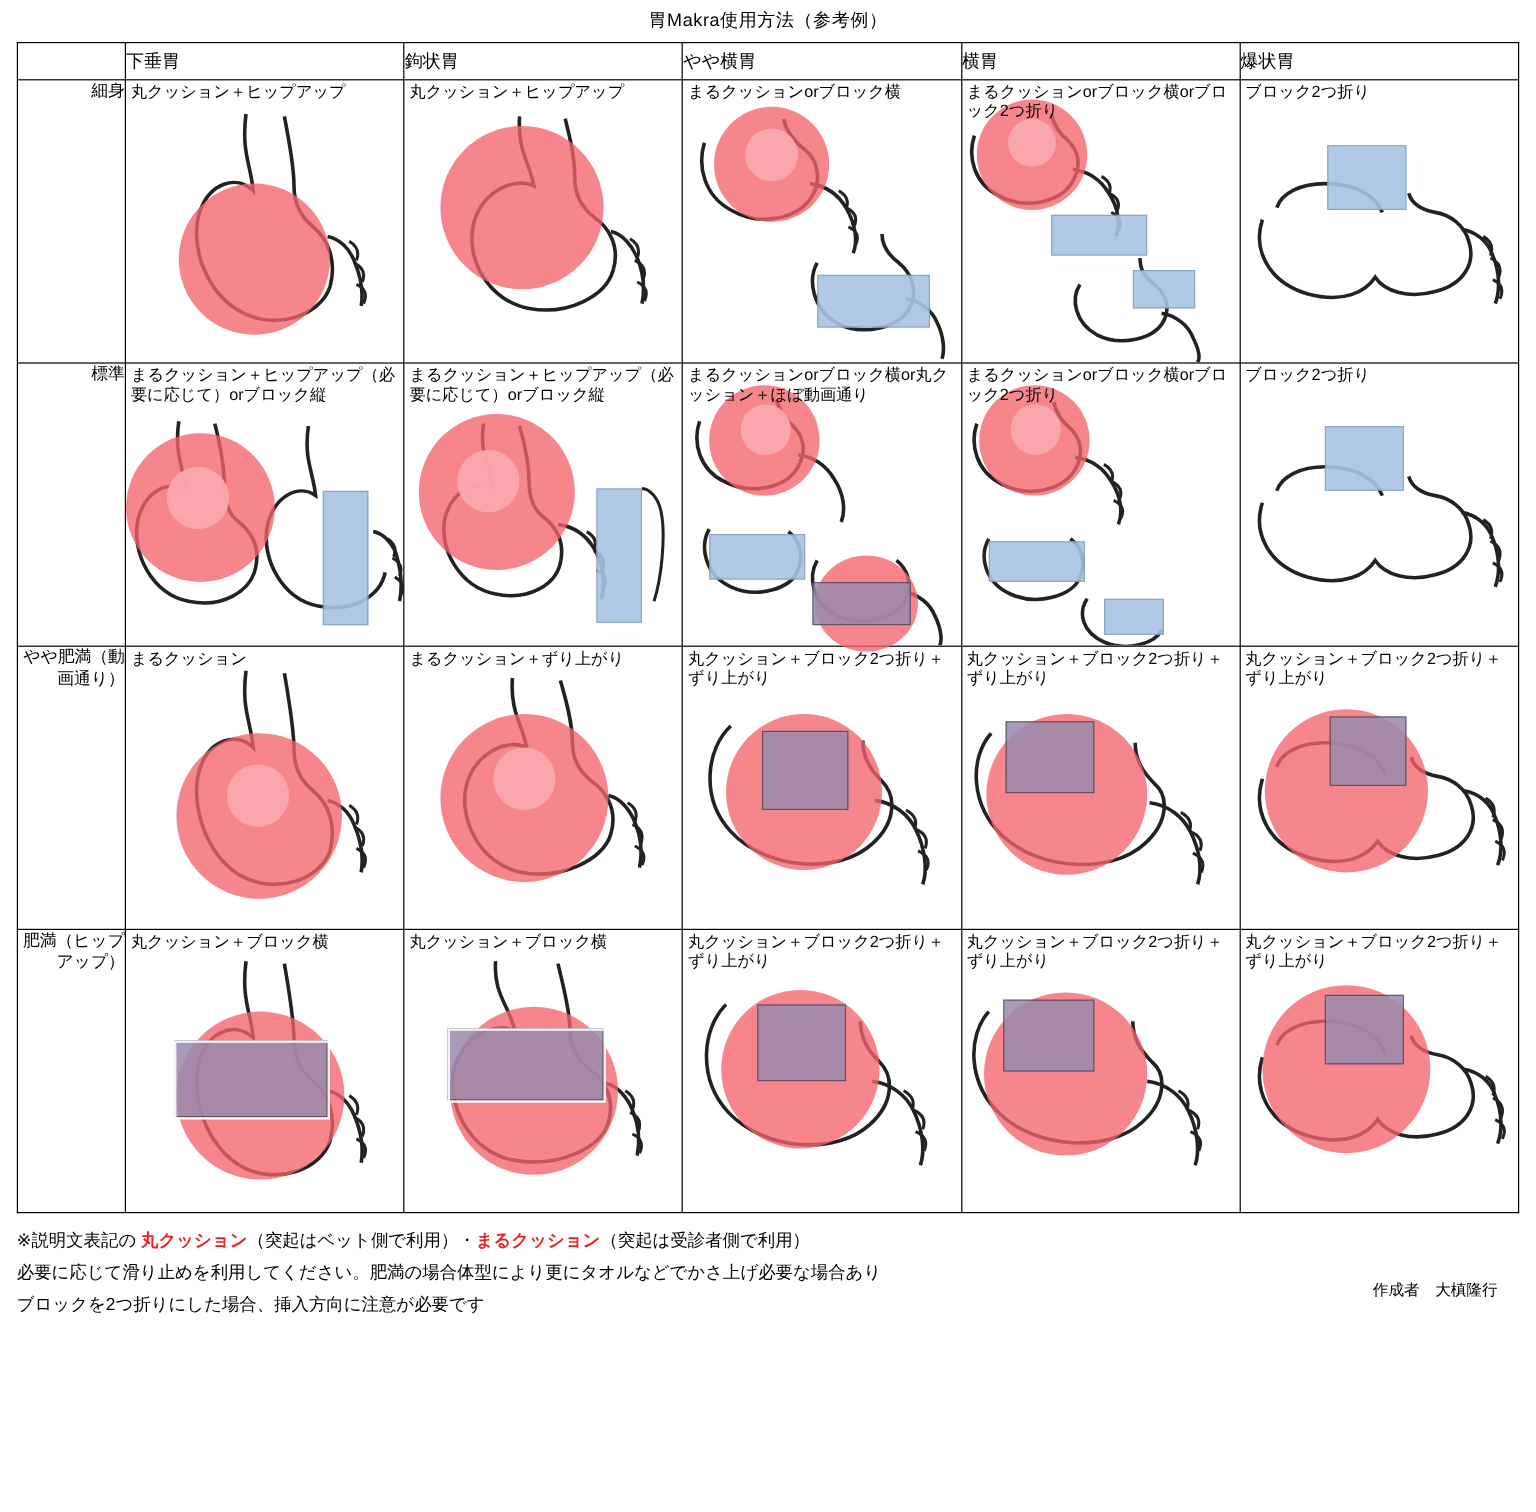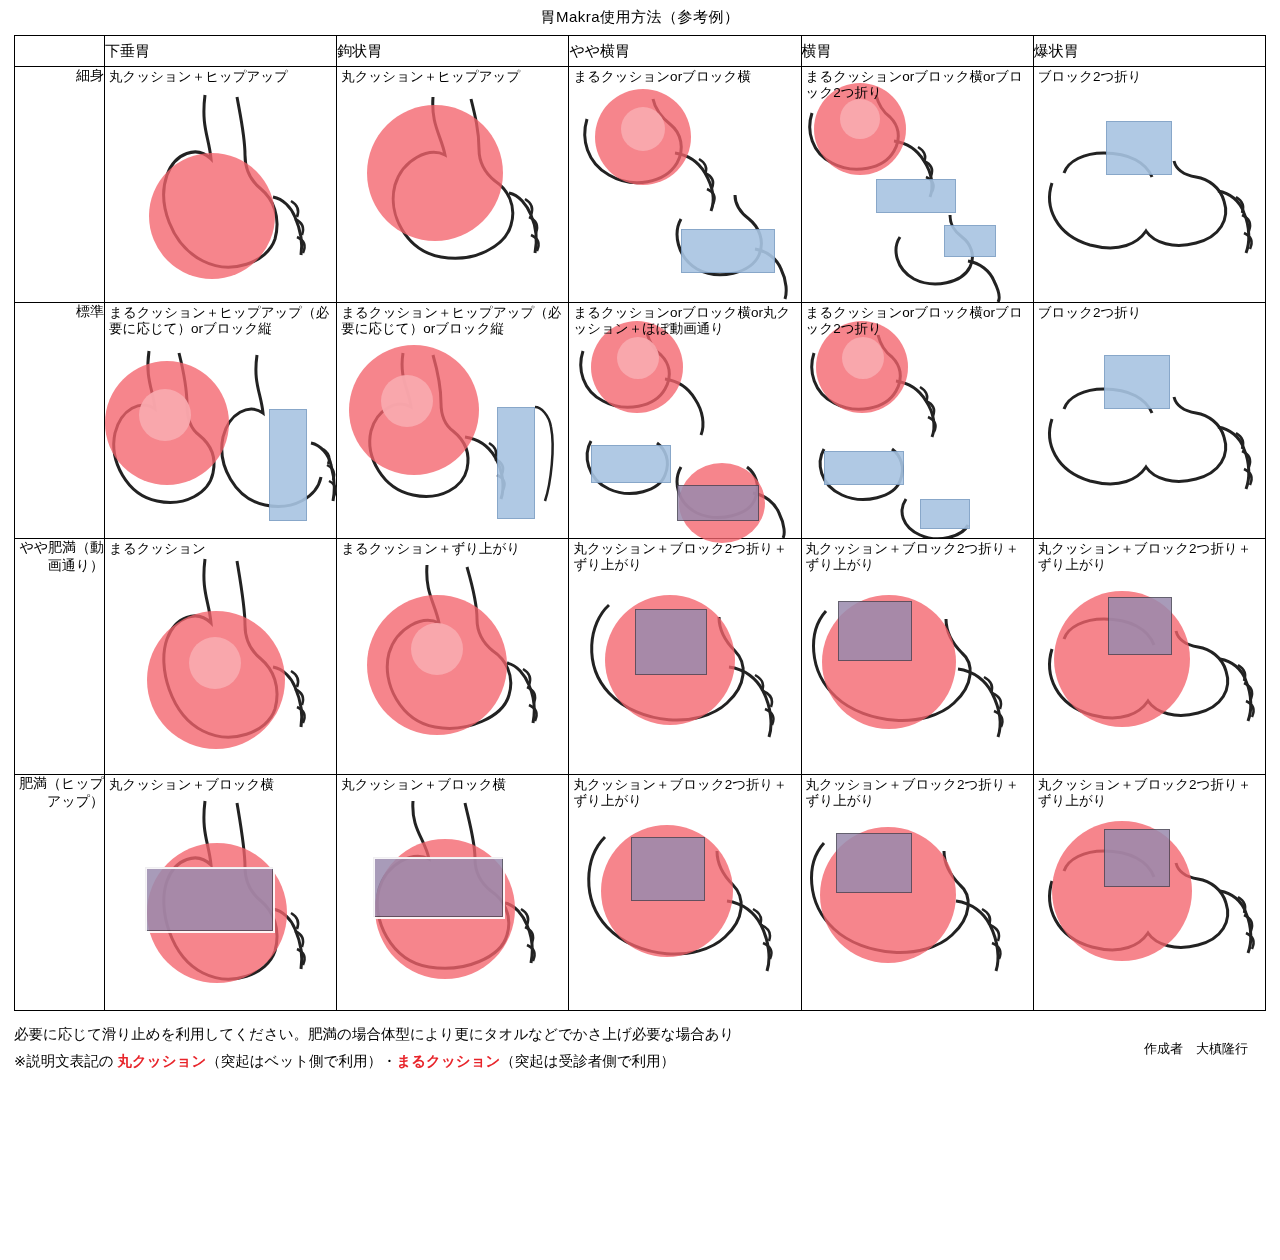--- a/index.html
+++ b/index.html
@@ -431,18 +431,19 @@
           <div class="blob" style="left:18px;top:46px;width:140px;height:140px;"></div>
           <div class="block dark" style="left:70px;top:54px;width:64px;height:56px;"></div>
         </div>
       </td>
     </tr>
 
   </tbody>
 </table>
 
 <div class="notes">
-  <div>必要に応じて滑り止めを利用してください。肥満の場合体型により更にタオルなどでかさ上げ必要な場合あり</div>
   <div>
     <span>※説明文表記の </span><span class="red">丸クッション</span><span>（突起はベット側で利用）・</span><span class="red">まるクッション</span><span>（突起は受診者側で利用）</span>
   </div>
+  <div>必要に応じて滑り止めを利用してください。肥満の場合体型により更にタオルなどでかさ上げ必要な場合あり</div>
+  <div>ブロックを2つ折りにした場合、挿入方向に注意が必要です</div>
   <div class="author">作成者　大槙隆行</div>
 </div>
 
 </body></html>

